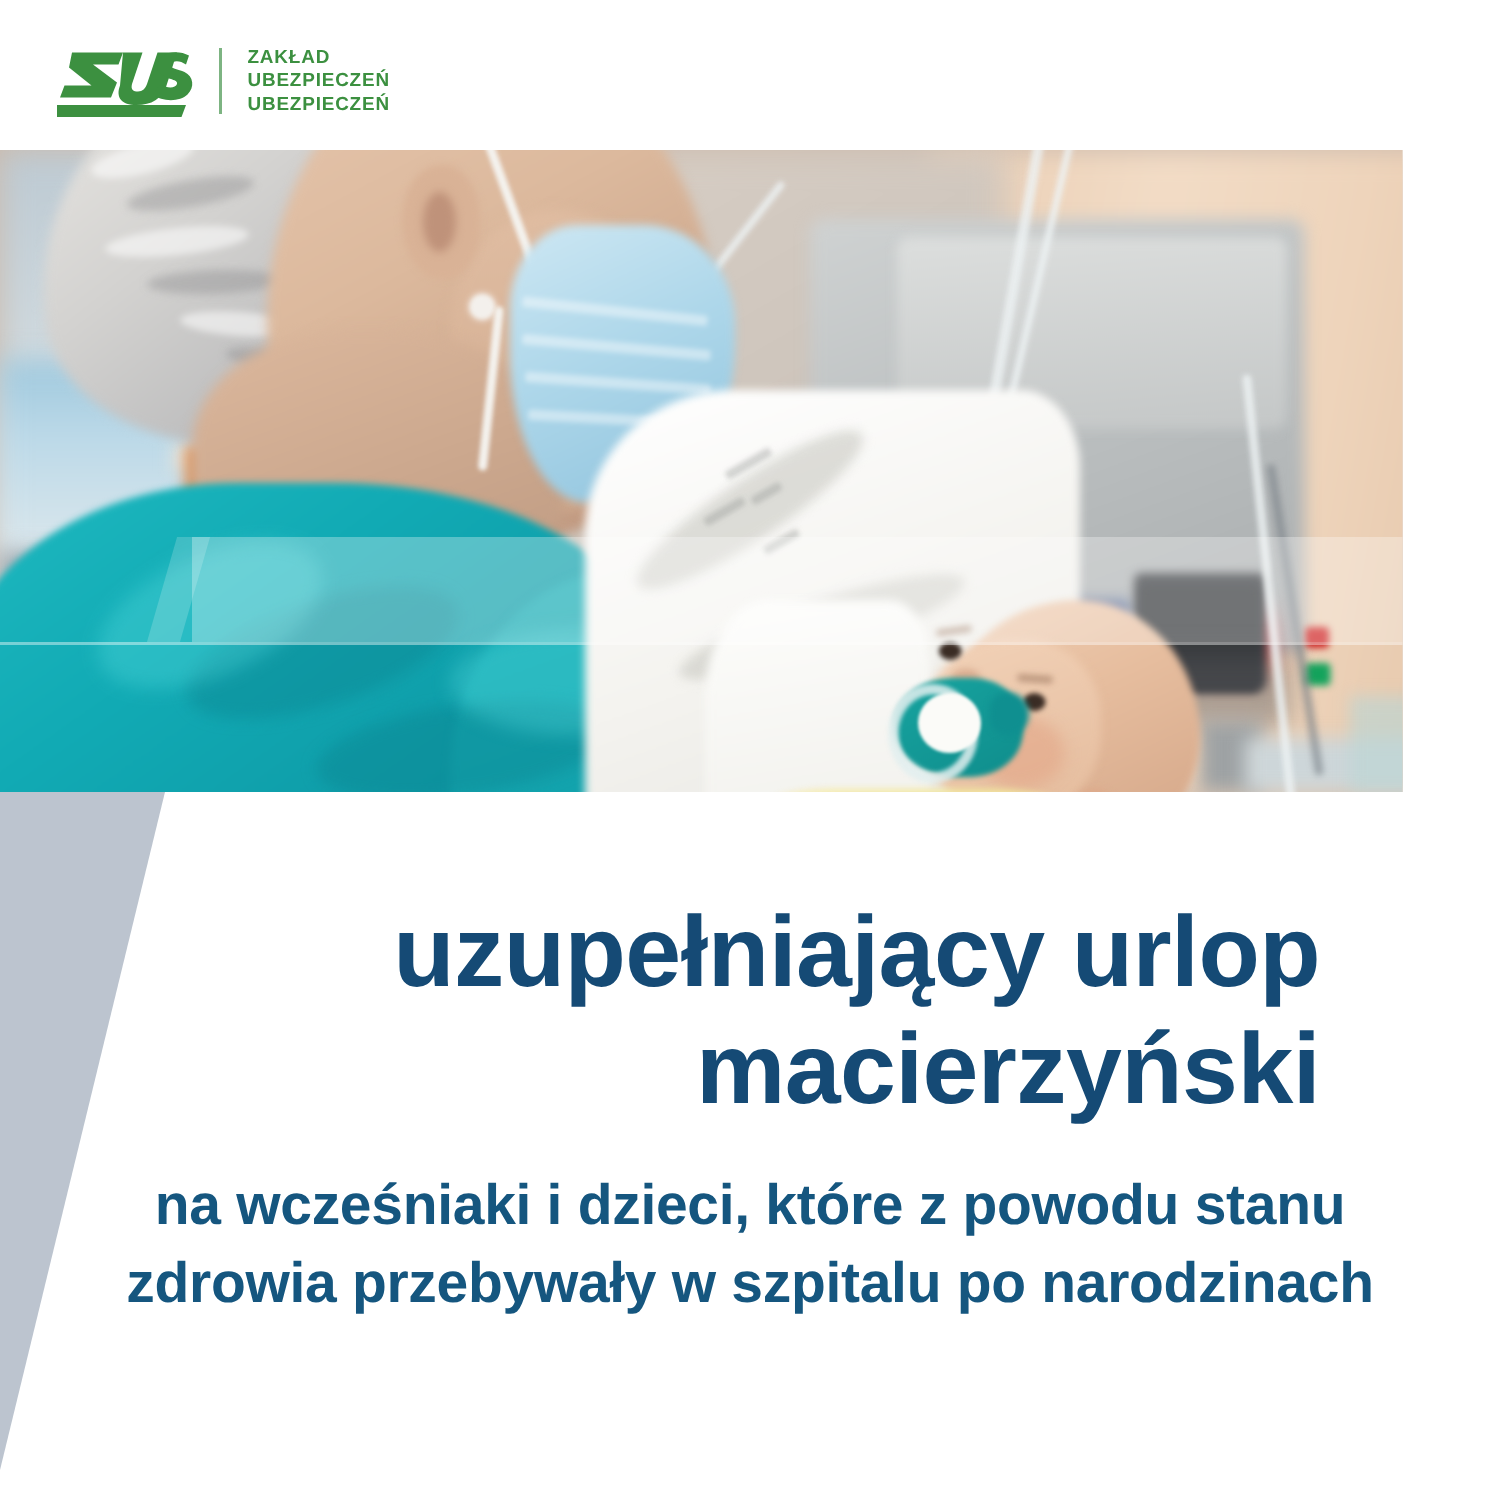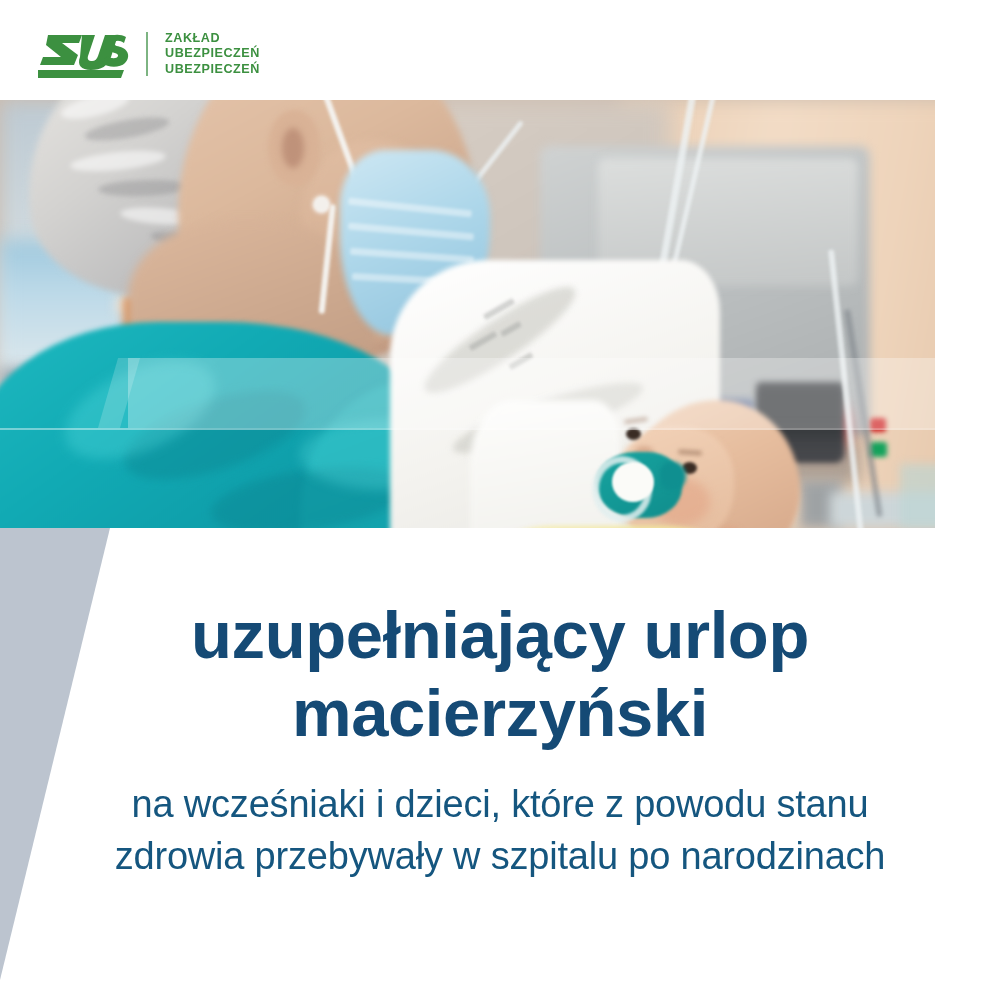--- a/index.html
+++ b/index.html
@@ -468,26 +468,27 @@
     z-index: 30;
   }
   .headline {
     color: #154a75;
     font-size: 67px;
     font-weight: 700;
     line-height: 78px;
     letter-spacing: -0.4px;
     margin: 0 auto;
     width: 760px;
+    text-align: right;
   }
   .headline .line { display: block; }
   .subline {
     color: #15567f;
     font-size: 38px;
-    font-weight: 400;
+    font-weight: 700;
     line-height: 52px;
     letter-spacing: -0.2px;
     margin: 26px auto 0;
     width: 880px;
   }
   .subline .line { display: block; }
 </style>
 </head>
 <body>
 

